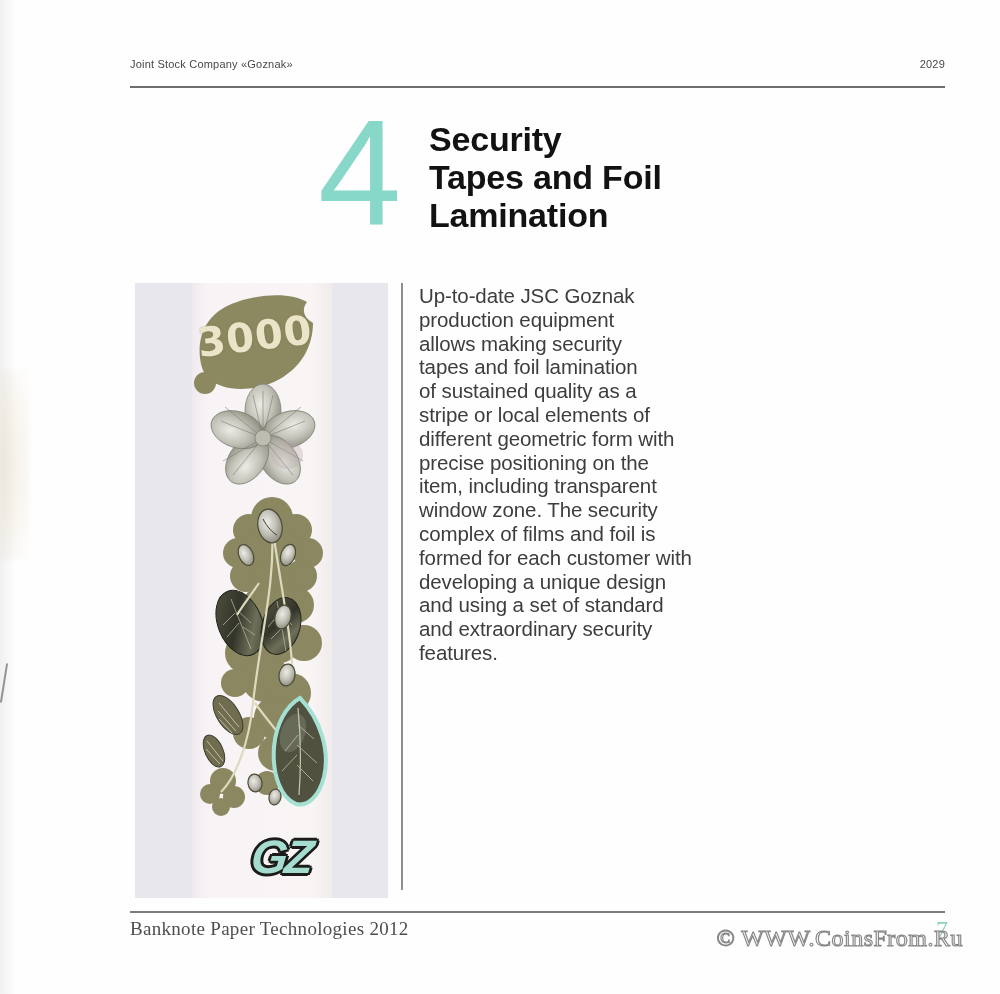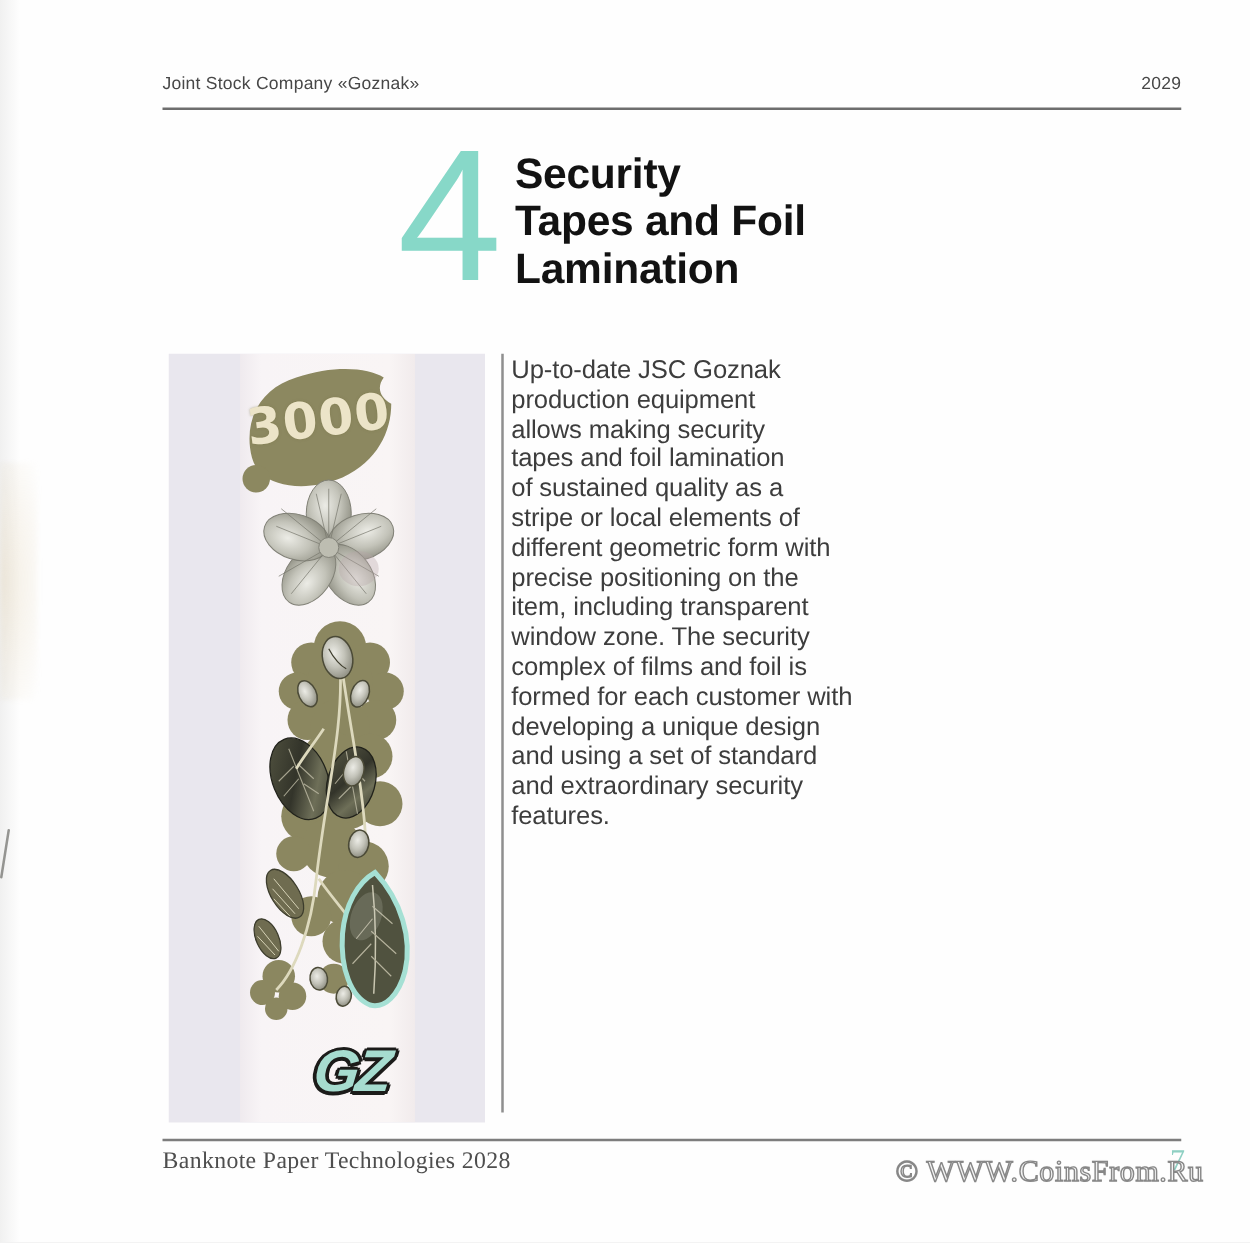--- a/index.html
+++ b/index.html
@@ -23,38 +23,38 @@
     filter: blur(2px);
   }
   .scan-sliver {
     position: absolute; left: 3px; top: 663px; width: 2px; height: 40px;
     background: rgba(70,70,64,0.55); transform: rotate(9deg); border-radius: 2px;
   }
   
   .header {
     position: absolute; left: 130px; top: 58px; width: 815px;
     display: flex; justify-content: space-between; align-items: baseline;
-    font-size: 14px; color: #474747; letter-spacing: 0.2px;
+    font-size: 11px; color: #474747; letter-spacing: 0.2px;
   }
   .header-rule {
     position: absolute; left: 130px; top: 86px; width: 815px; height: 2px;
     background: #6e6e6e;
   }
   
   .chapter {
     position: absolute; left: 318px; top: 112px;
     display: flex; align-items: flex-start;
   }
   .chapter-number {
     width: 90px;
     font-size: 150px; line-height: 120px; font-weight: 400;
     color: #87d8c8; letter-spacing: -4px;
   }
   .chapter-title {
-    margin-left: 4px; margin-top: 8px;
+    margin-left: 21px; margin-top: 8px;
     font-size: 34px; line-height: 38px; font-weight: 700;
     color: #121212; letter-spacing: -0.2px;
   }
   
   .main { position: absolute; left: 135px; top: 283px; display: flex; }
   .figure {
     position: relative; width: 253px; height: 615px;
     background: #e9e7ee; overflow: hidden; flex: none;
   }
   .figure svg { position: absolute; left: 0; top: 0; }
@@ -75,21 +75,21 @@
     transform: skewX(-6deg);
     text-shadow:
       -2px -2px 0 #1c1c1a, 2px -2px 0 #1c1c1a,
       -2px 2px 0 #1c1c1a, 2px 2px 0 #1c1c1a,
       0 -3px 0 #1c1c1a, 0 3px 0 #1c1c1a,
       -3px 0 0 #1c1c1a, 3px 0 0 #1c1c1a;
   }
   .text-col {
     margin-left: 13px;
     border-left: 2px solid #8f8f8f;
-    padding-left: 6px;
+    padding-left: 16px;
     height: 607px;
   }
   .body-text {
     font-size: 20.5px; line-height: 23.8px; color: #3d3d3d;
     white-space: nowrap; letter-spacing: -0.1px;
     padding-top: 1px;
   }
   
   .footer-rule {
     position: absolute; left: 130px; top: 911px; width: 815px; height: 2px;
@@ -269,20 +269,20 @@
       <div class="hologram-value">3000</div>
       <div class="gz-logo">GZ</div>
     </div>
 
     <div class="text-col">
       <div class="body-text">Up-to-date JSC Goznak<br>production equipment<br>allows making security<br>tapes and foil lamination<br>of sustained quality as a<br>stripe or local elements of<br>different geometric form with<br>precise positioning on the<br>item, including transparent<br>window zone. The security<br>complex of films and foil is<br>formed for each customer with<br>developing a unique design<br>and using a set of standard<br>and extraordinary security<br>features.</div>
     </div>
   </div>
 
   <div class="footer-rule"></div>
-  <div class="footer-caption">Banknote Paper Technologies 2028</div>
+  <div class="footer-caption">Banknote Paper Technologies 2012</div>
   <div class="page-number">7</div>
 
   <div class="watermark">
     <div class="watermark-line l1">© WWW.CoinsFrom.Ru</div>
   </div>
 
 </div>
 
 </body></html>

